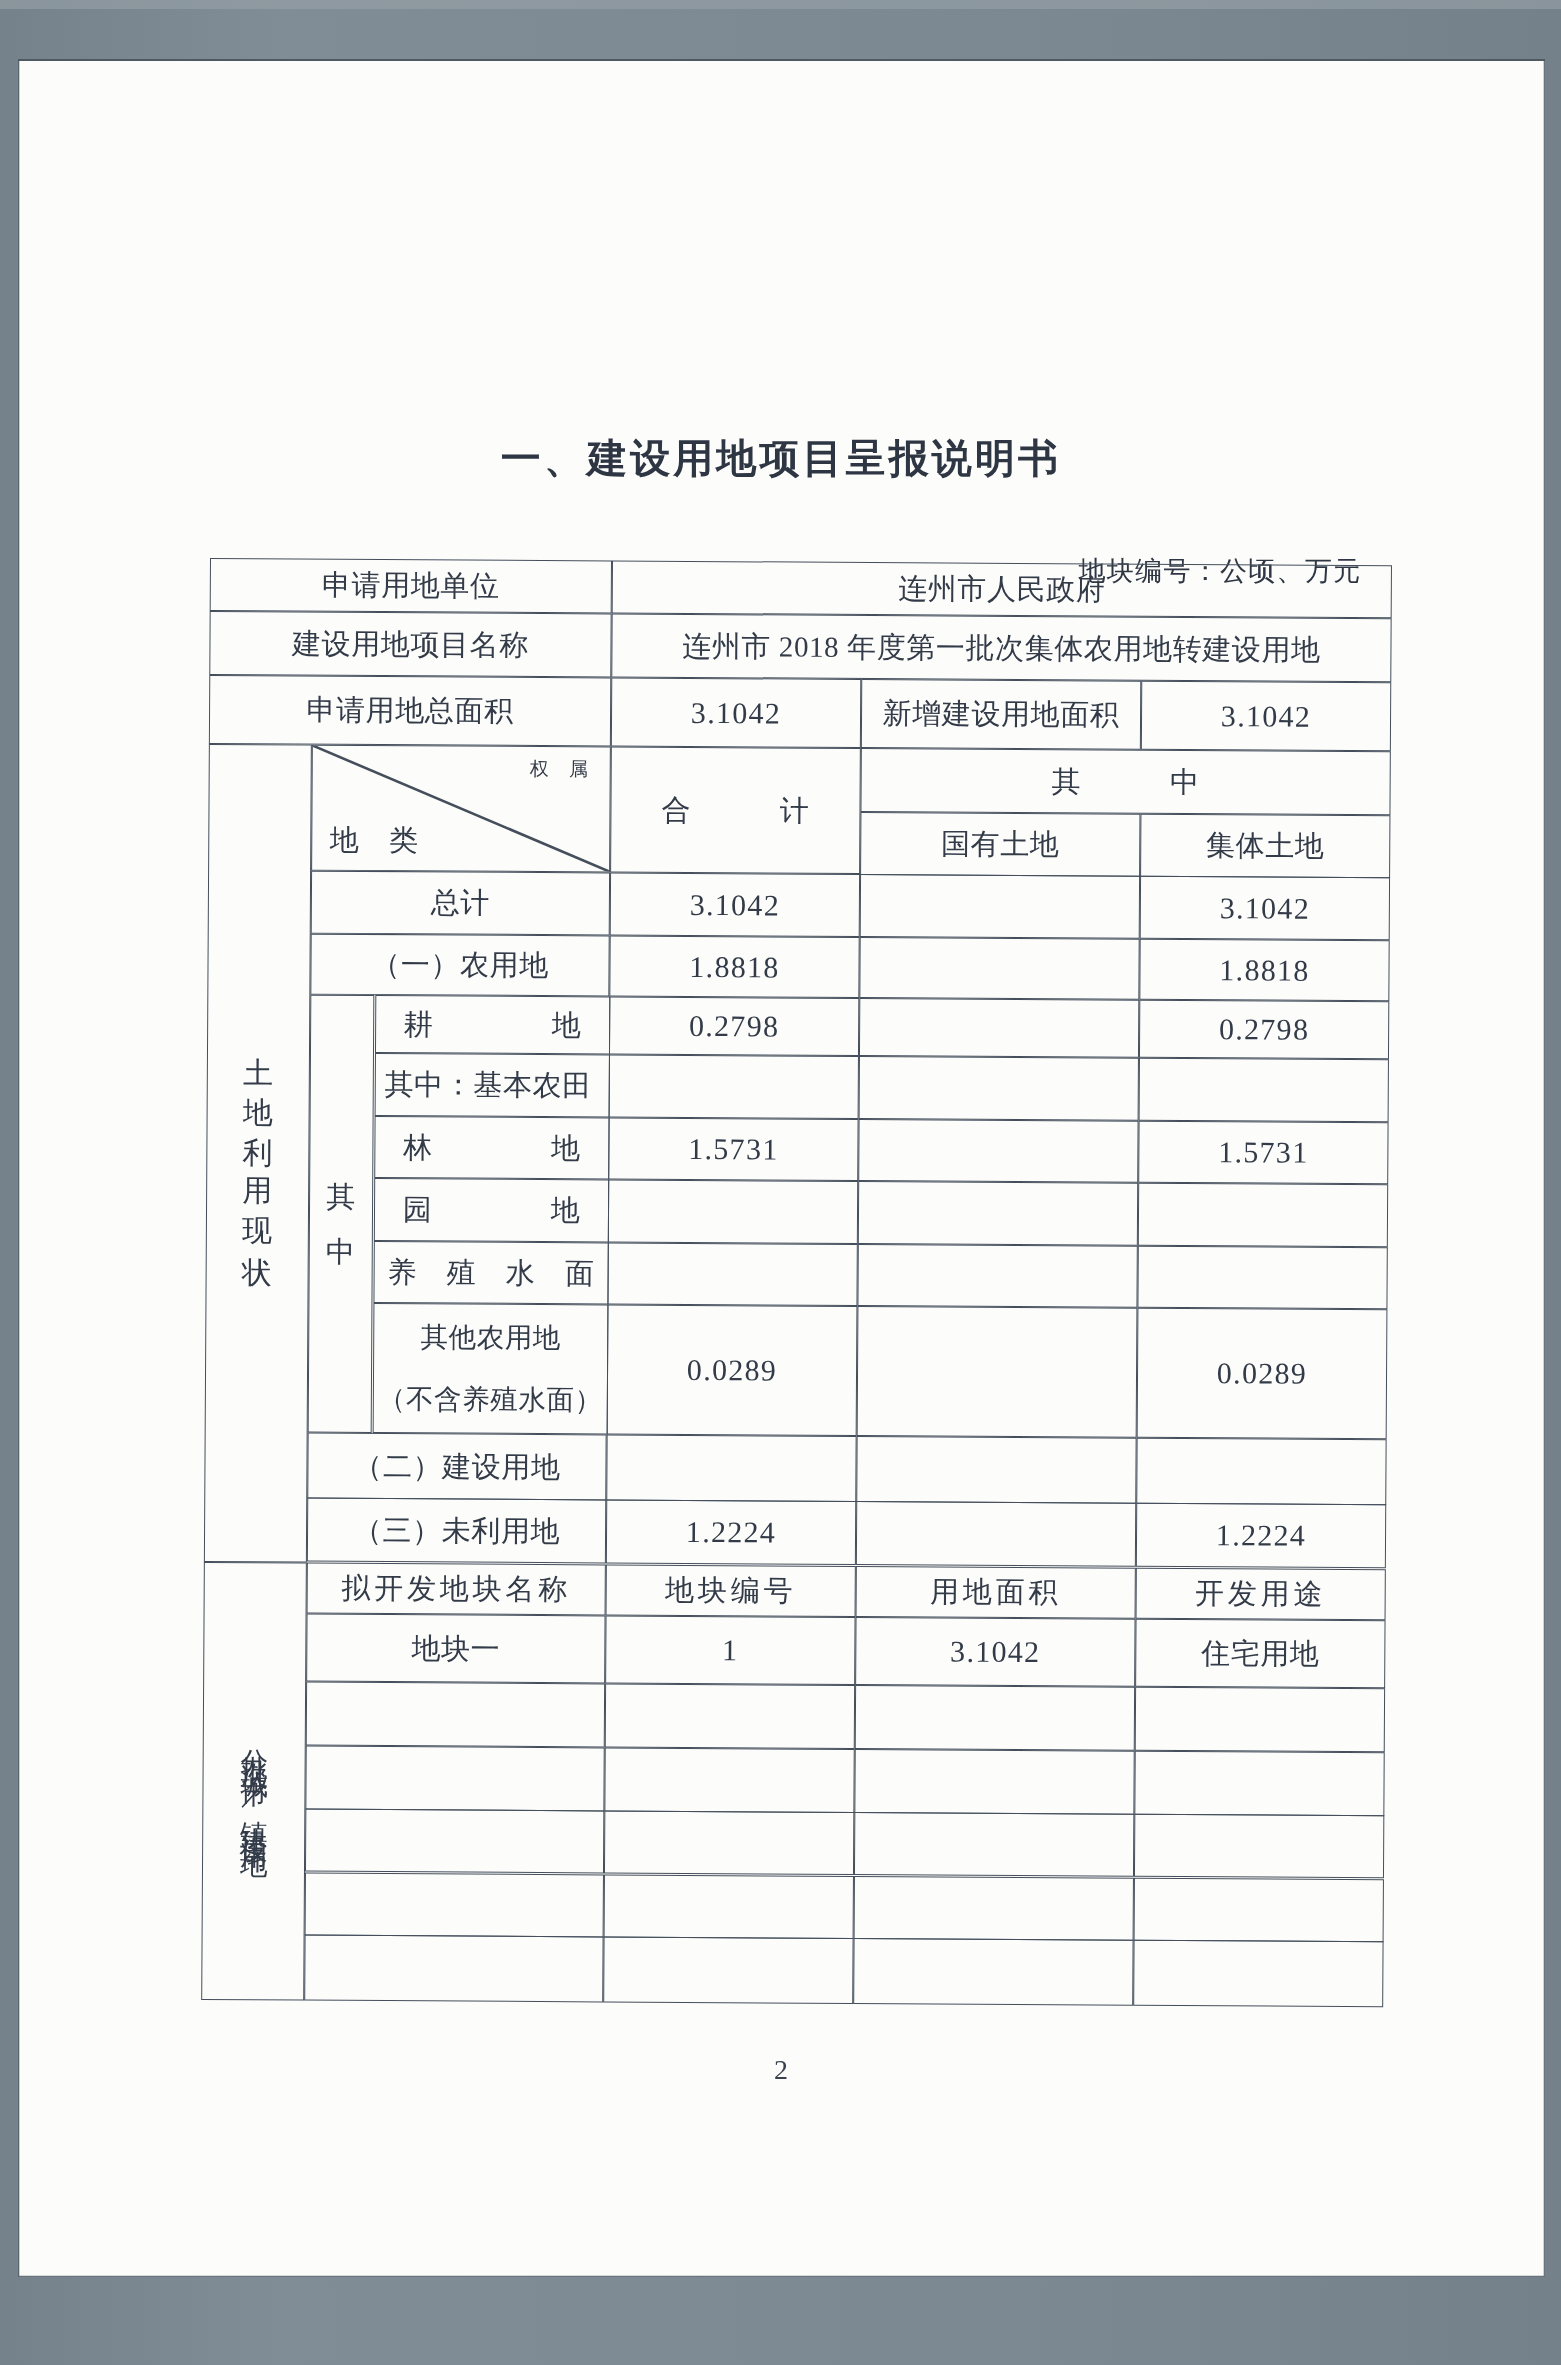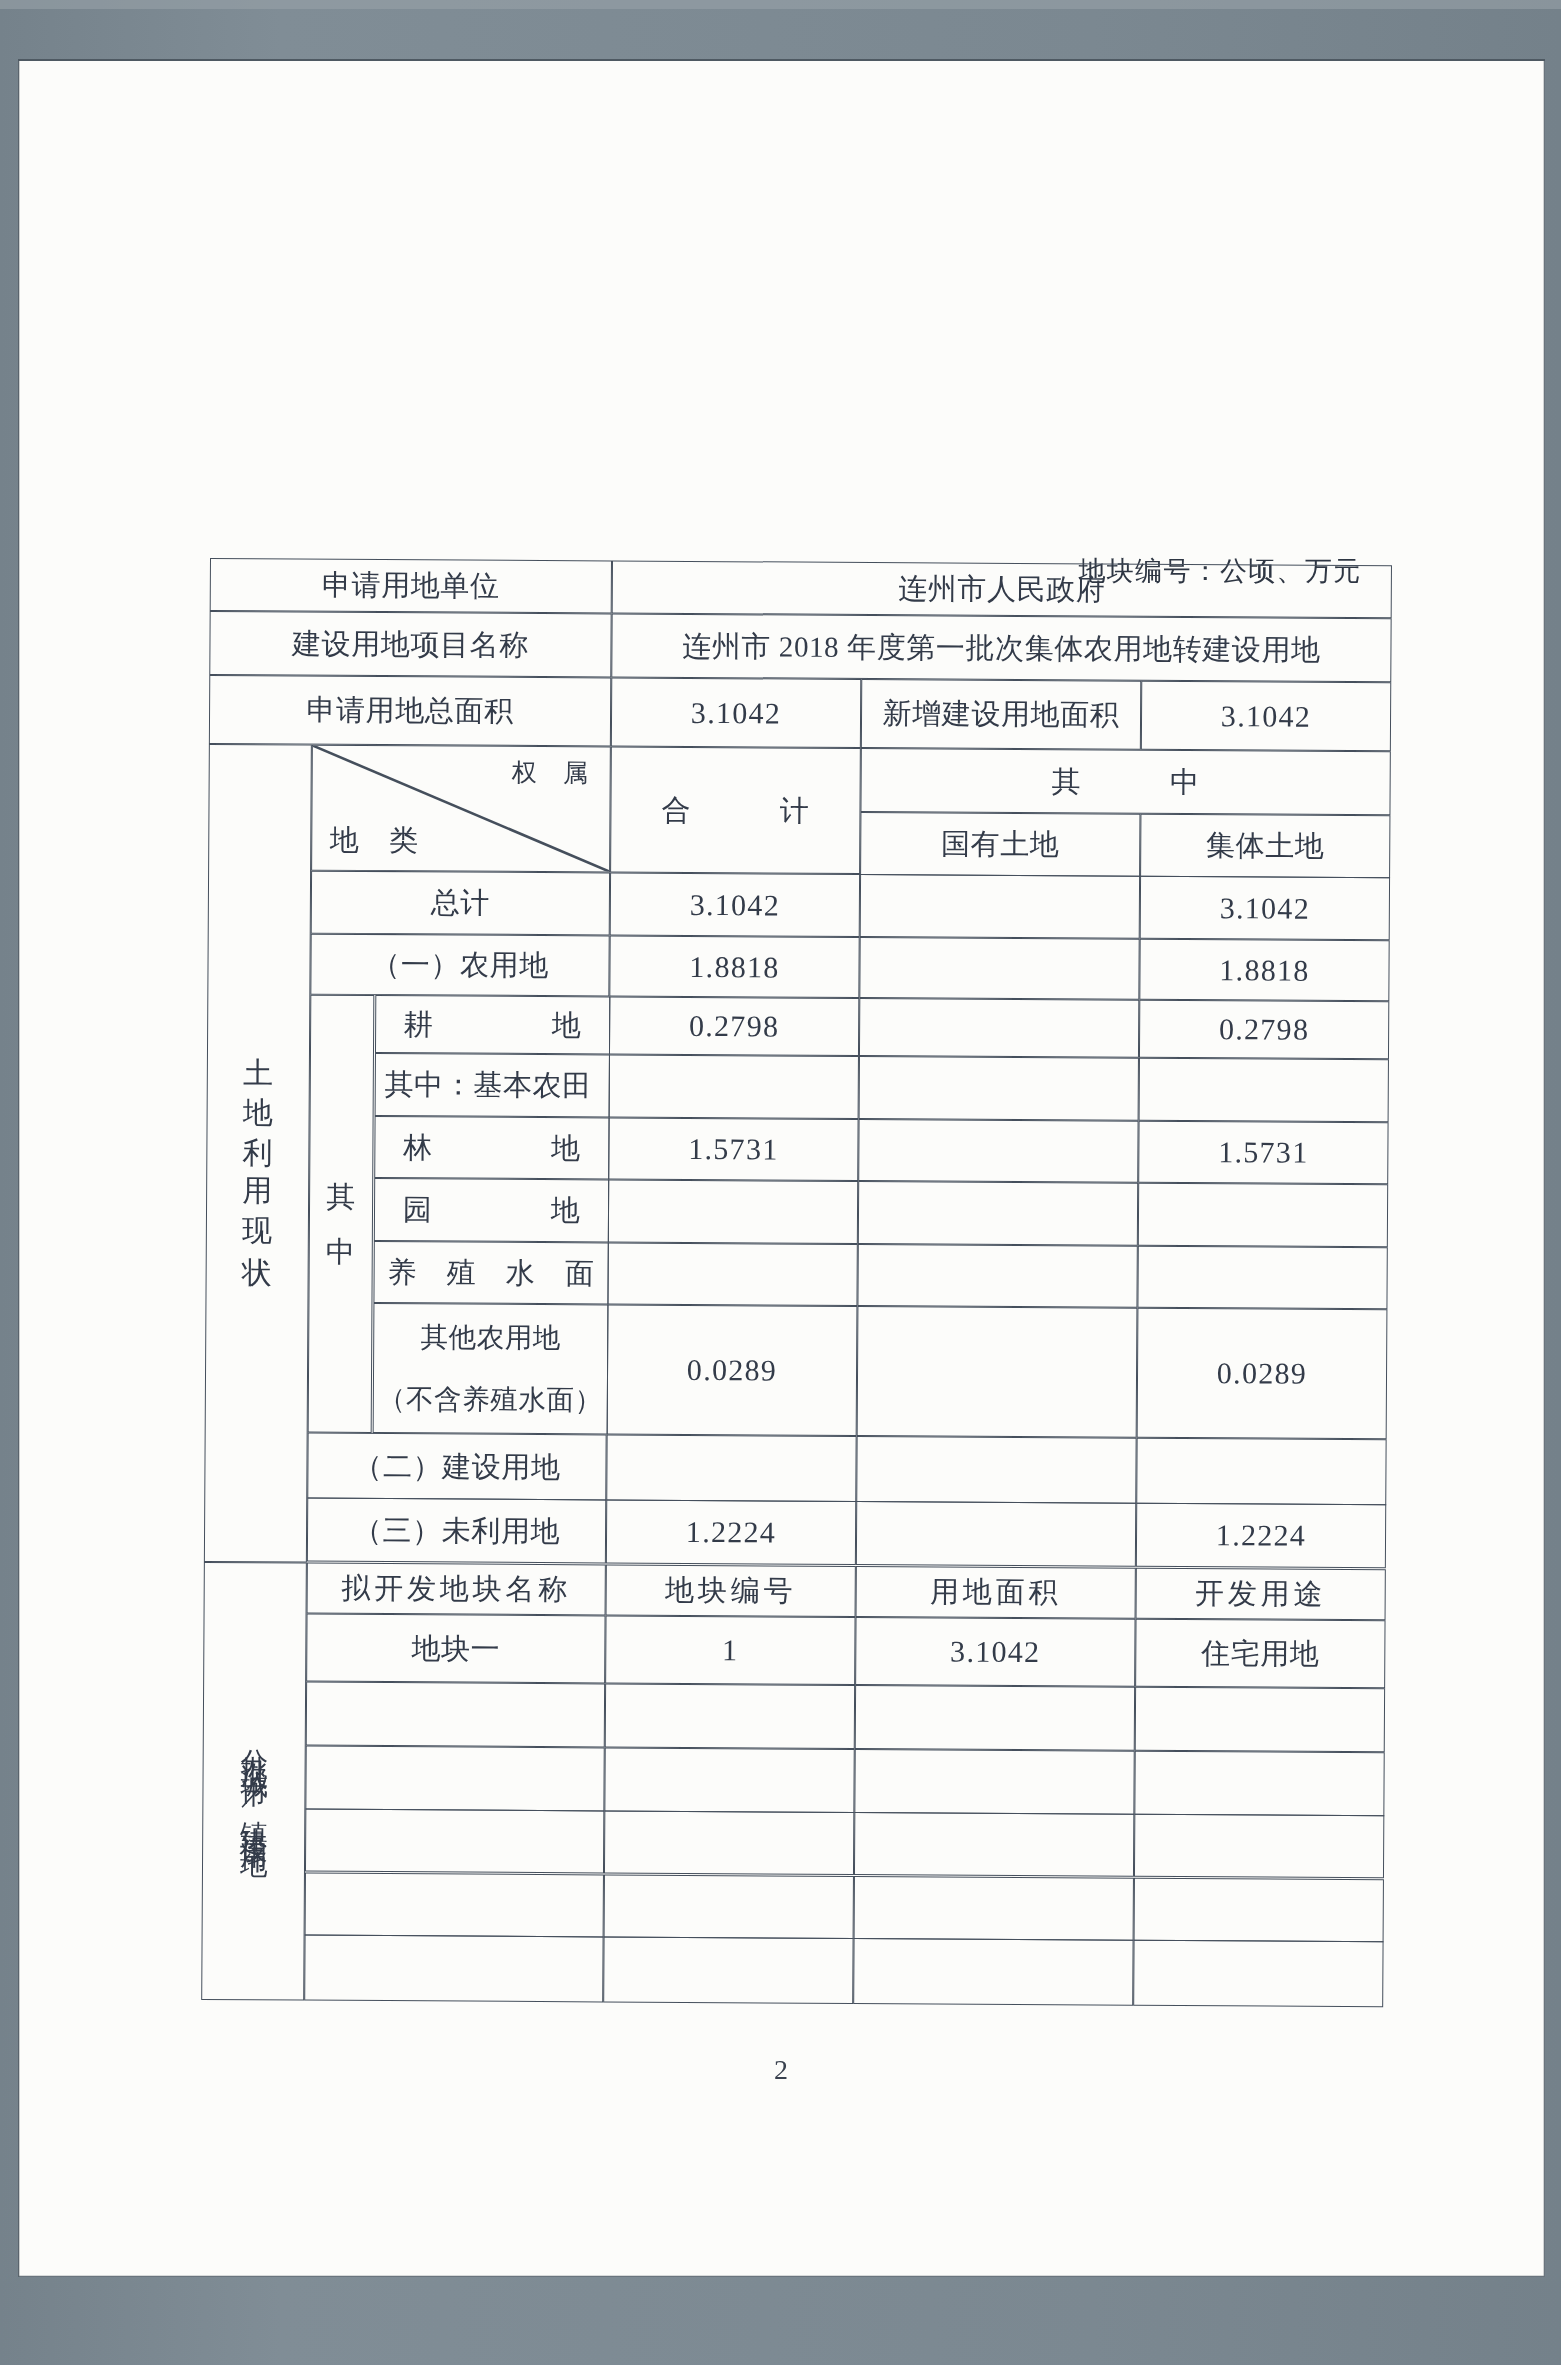--- a/index.html
+++ b/index.html
@@ -45,32 +45,33 @@
   .num{font-size:30px;letter-spacing:1.3px;}
   .left{justify-content:flex-start;padding-left:8.8px;}
   .vcell{
     writing-mode:vertical-rl;text-orientation:upright;
   }
   .v-main{font-size:30px;letter-spacing:40px;}
   .v-among{font-size:29px;letter-spacing:55px;}
   .v-parcel{font-size:27.5px;letter-spacing:7.5px;}
   .diag-wrap{padding:0;}
   .diag-svg{position:absolute;left:0;top:0;width:100%;height:100%;}
-  .diag-top{position:absolute;top:10px;right:21px;font-size:25px;}
+  .diag-top{position:absolute;top:10px;right:21px;font-size:19px;}
   .diag-bottom{position:absolute;bottom:11.3px;left:17.5px;font-size:29px;}
   .twoline{flex-direction:column;gap:27.5px;font-size:27.5px;}
   .bh{letter-spacing:3.8px;}
 </style>
 </head>
 <body>
 
 <div class="top-sheen"></div>
 
 <div class="paper">
 
+  <div class="doc-title">一、建设用地项目呈报说明书</div>
   <div class="unit-note">地块编号：公顷、万元</div>
 
   <div class="tbl">
 
     <div class="c" style="left:0;top:0;width:402px;height:53px">申请用地单位</div>
     <div class="c" style="left:402px;top:0;width:780px;height:53px">连州市人民政府</div>
 
     <div class="c" style="left:0;top:53px;width:402px;height:64px">建设用地项目名称</div>
     <div class="c" style="left:402px;top:53px;width:780px;height:64px">连州市 2018 年度第一批次集体农用地转建设用地</div>
 

